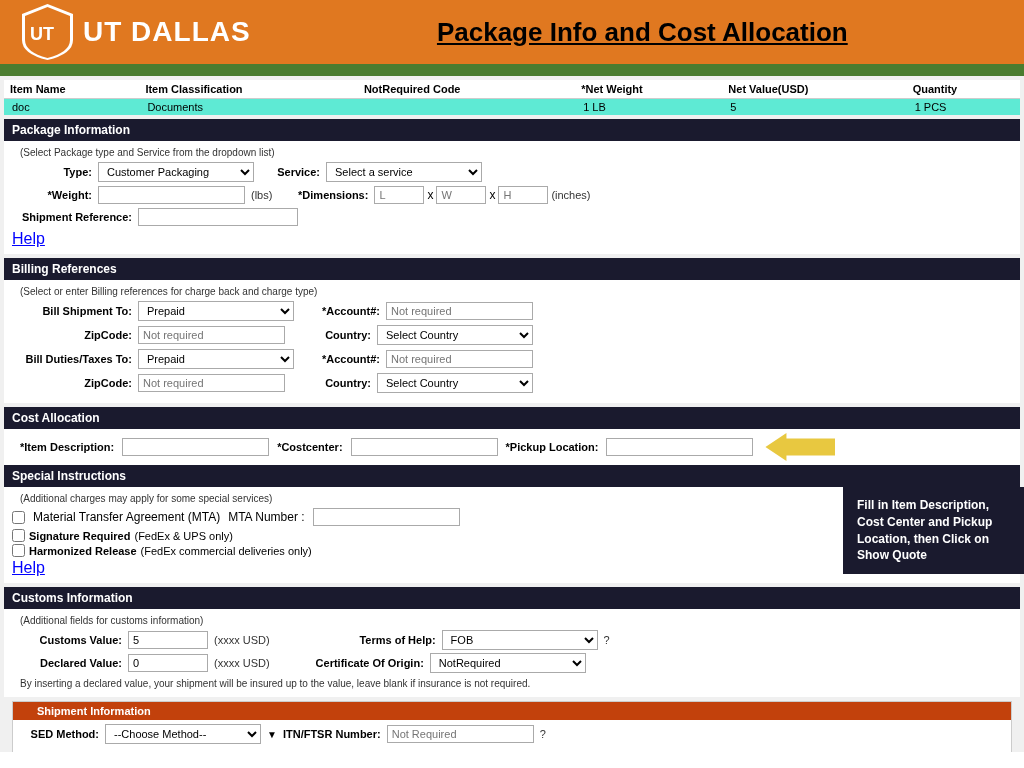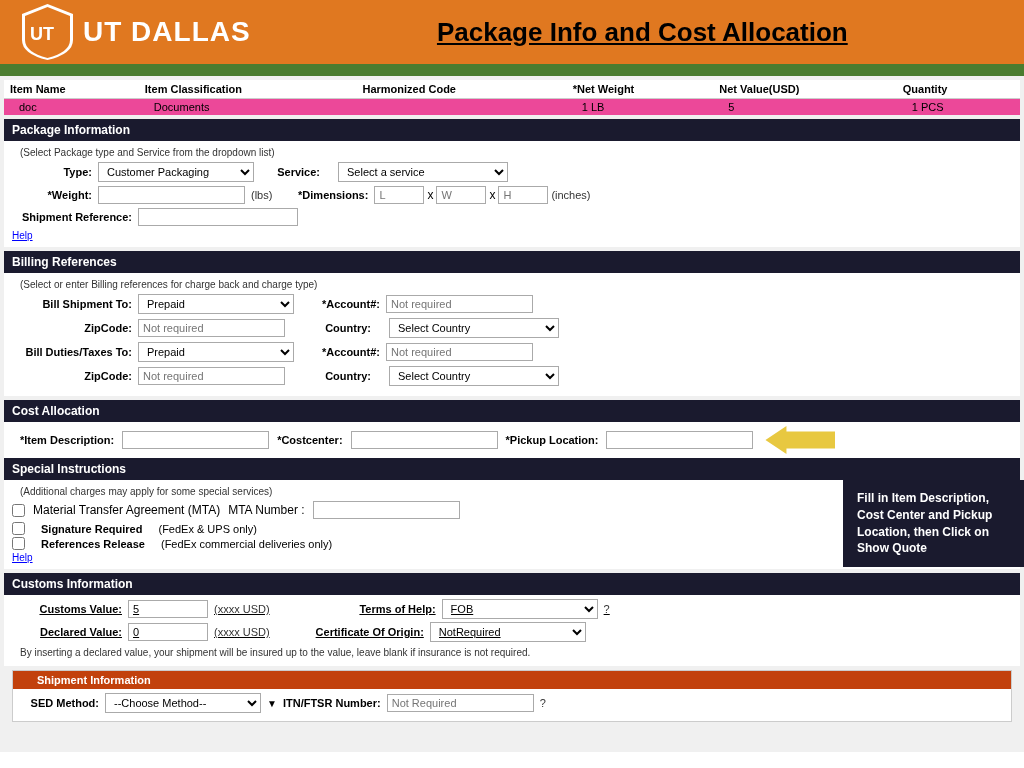--- a/index.html
+++ b/index.html
@@ -88,22 +88,22 @@
     .item-table th {
       font-size: 11px;
       font-weight: bold;
       padding: 3px 6px;
       text-align: left;
       background: white;
       border-bottom: 1px solid #ccc;
     }
     .item-table td {
       font-size: 11px;
-      padding: 2px 15px;
-      background: #ec4899;
+      padding: 2px 8px;
+      background: #5eead4;
     }
 
     
     .section-header {
       background: #1a1a2e;
       color: white;
       font-weight: bold;
       font-size: 12px;
       padding: 4px 8px;
       margin-bottom: 0;
@@ -137,33 +137,33 @@
     }
 
     select, input[type="text"] {
       font-size: 11px;
       padding: 2px 4px;
       border: 1px solid #aaa;
       background: white;
     }
 
     .select-med { width: 156px; }
-    .select-lg { width: 170px; margin-left: 12px; }
+    .select-lg { width: 156px; }
     .input-med { width: 147px; }
     .input-sm { width: 80px; }
     .input-xs { width: 50px; }
     .input-lg { width: 160px; }
 
     .unit-label { font-size: 11px; color: #333; }
 
     
     .help-link {
       color: blue;
       text-decoration: underline;
-      font-size: 10px;
+      font-size: 16px;
       cursor: pointer;
       display: block;
       margin-top: 1px;
     }
 
     
     .dim-group {
       display: flex;
       align-items: center;
       gap: 3px;
@@ -179,21 +179,21 @@
     }
     .cost-label {
       font-size: 11px;
       font-weight: bold;
     }
 
     
     .checkbox-row {
       display: flex;
       align-items: center;
-      gap: 16px;
+      gap: 4px;
       margin-bottom: 2px;
       font-size: 11px;
     }
     .bold-text { font-weight: bold; }
 
     
     .tooltip-box {
       position: absolute;
       right: 0;
       background: #1a1a2e;
@@ -205,21 +205,20 @@
       line-height: 1.4;
       z-index: 10;
     }
 
     
     .customs-row {
       display: flex;
       align-items: center;
       gap: 6px;
       margin-bottom: 3px;
-      text-decoration: underline;
     }
 
     
     .shipment-section {
       border: 1px solid #ccc;
       margin: 4px 8px;
       background: white;
     }
     .shipment-header {
       background: #c2410c;
@@ -282,21 +281,21 @@
 <div class="main-container">
 
 
   <div class="form-area">
 
     <table class="item-table">
       <thead>
         <tr>
           <th>Item Name</th>
           <th>Item Classification</th>
-          <th>Harmonized Code</th>
+          <th>NotRequired Code</th>
           <th>*Net Weight</th>
           <th>Net Value(USD)</th>
           <th>Quantity</th>
         </tr>
       </thead>
       <tbody>
         <tr>
           <td>doc</td>
           <td>Documents</td>
           <td></td>
@@ -410,31 +409,32 @@
       </div>
 
       <div class="checkbox-row">
         <input type="checkbox" style="">
         <span class="bold-text">Signature Required</span>
         <span>(FedEx &amp; UPS only)</span>
       </div>
 
       <div class="checkbox-row">
         <input type="checkbox" style="">
-        <span class="bold-text">References Release</span>
+        <span class="bold-text">Harmonized Release</span>
         <span>(FedEx commercial deliveries only)</span>
       </div>
 
       <a class="help-link">Help</a>
 
       <div class="tooltip-box" style="top:0; right:-8px; width:185px; font-size:12px;">Fill in Item Description, Cost Center and Pickup Location, then Click on Show Quote</div>
     </div>
 
     <div class="section-header">Customs Information</div>
     <div class="form-section">
+      <div class="section-note">(Additional fields for customs information)</div>
 
       <div class="customs-row">
         <span class="form-label" style="min-width:110px;">Customs Value:</span>
         <input type="text" class="input-sm" value="5" style="">
         <span class="unit-label">(xxxx USD)</span>
         <span style="margin-left:80px;" class="form-label">Terms of Help:</span>
         <select class="select-med">
           <option>FOB</option>
         </select>
         <span class="ques-mark">?</span>

